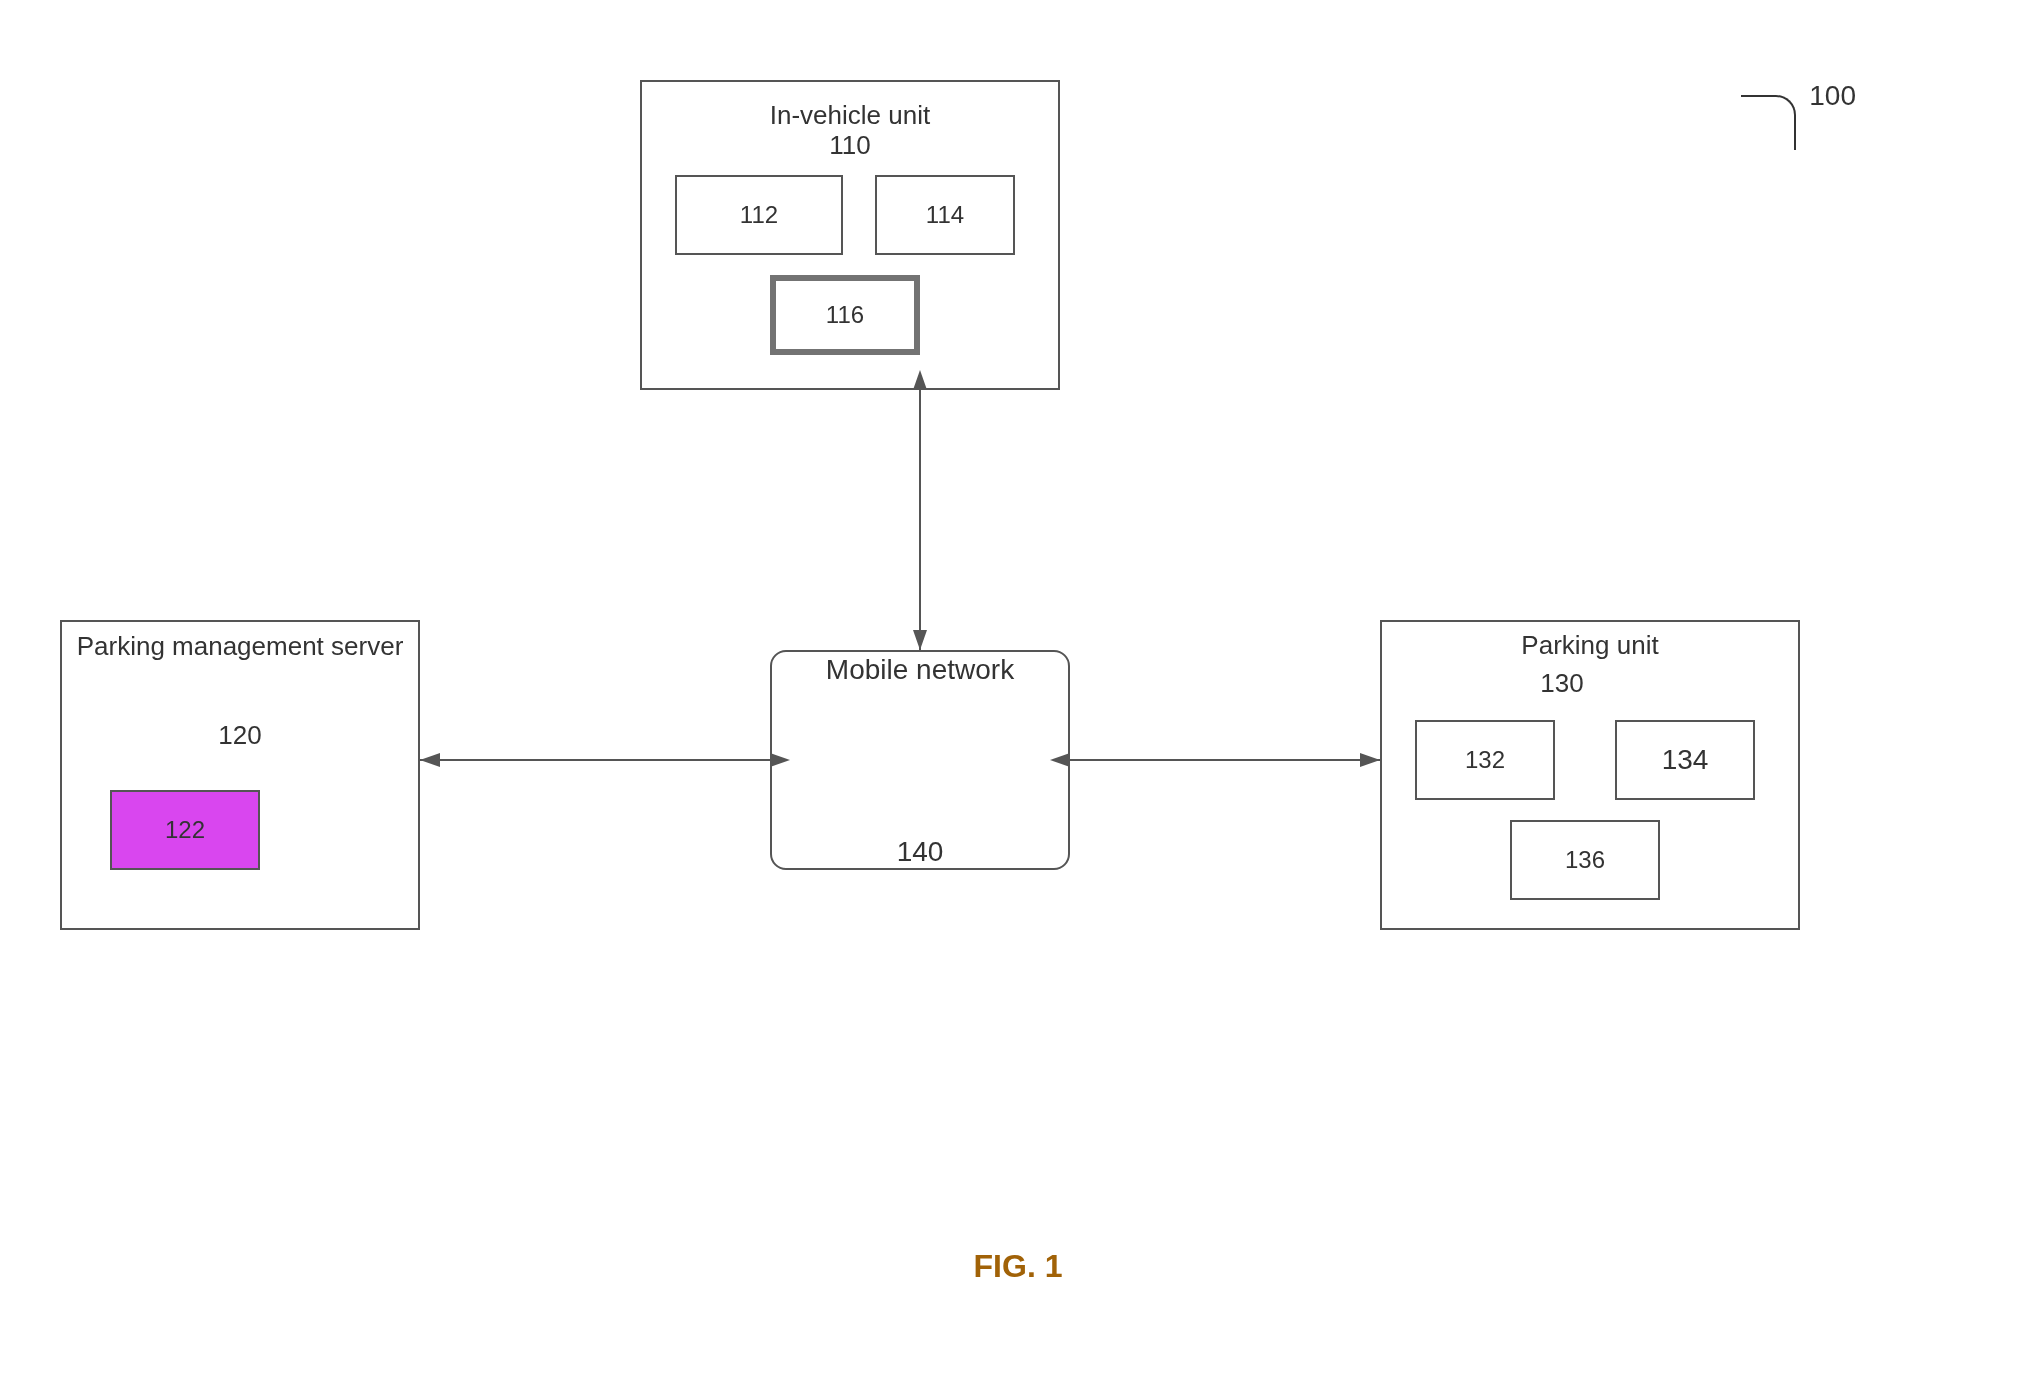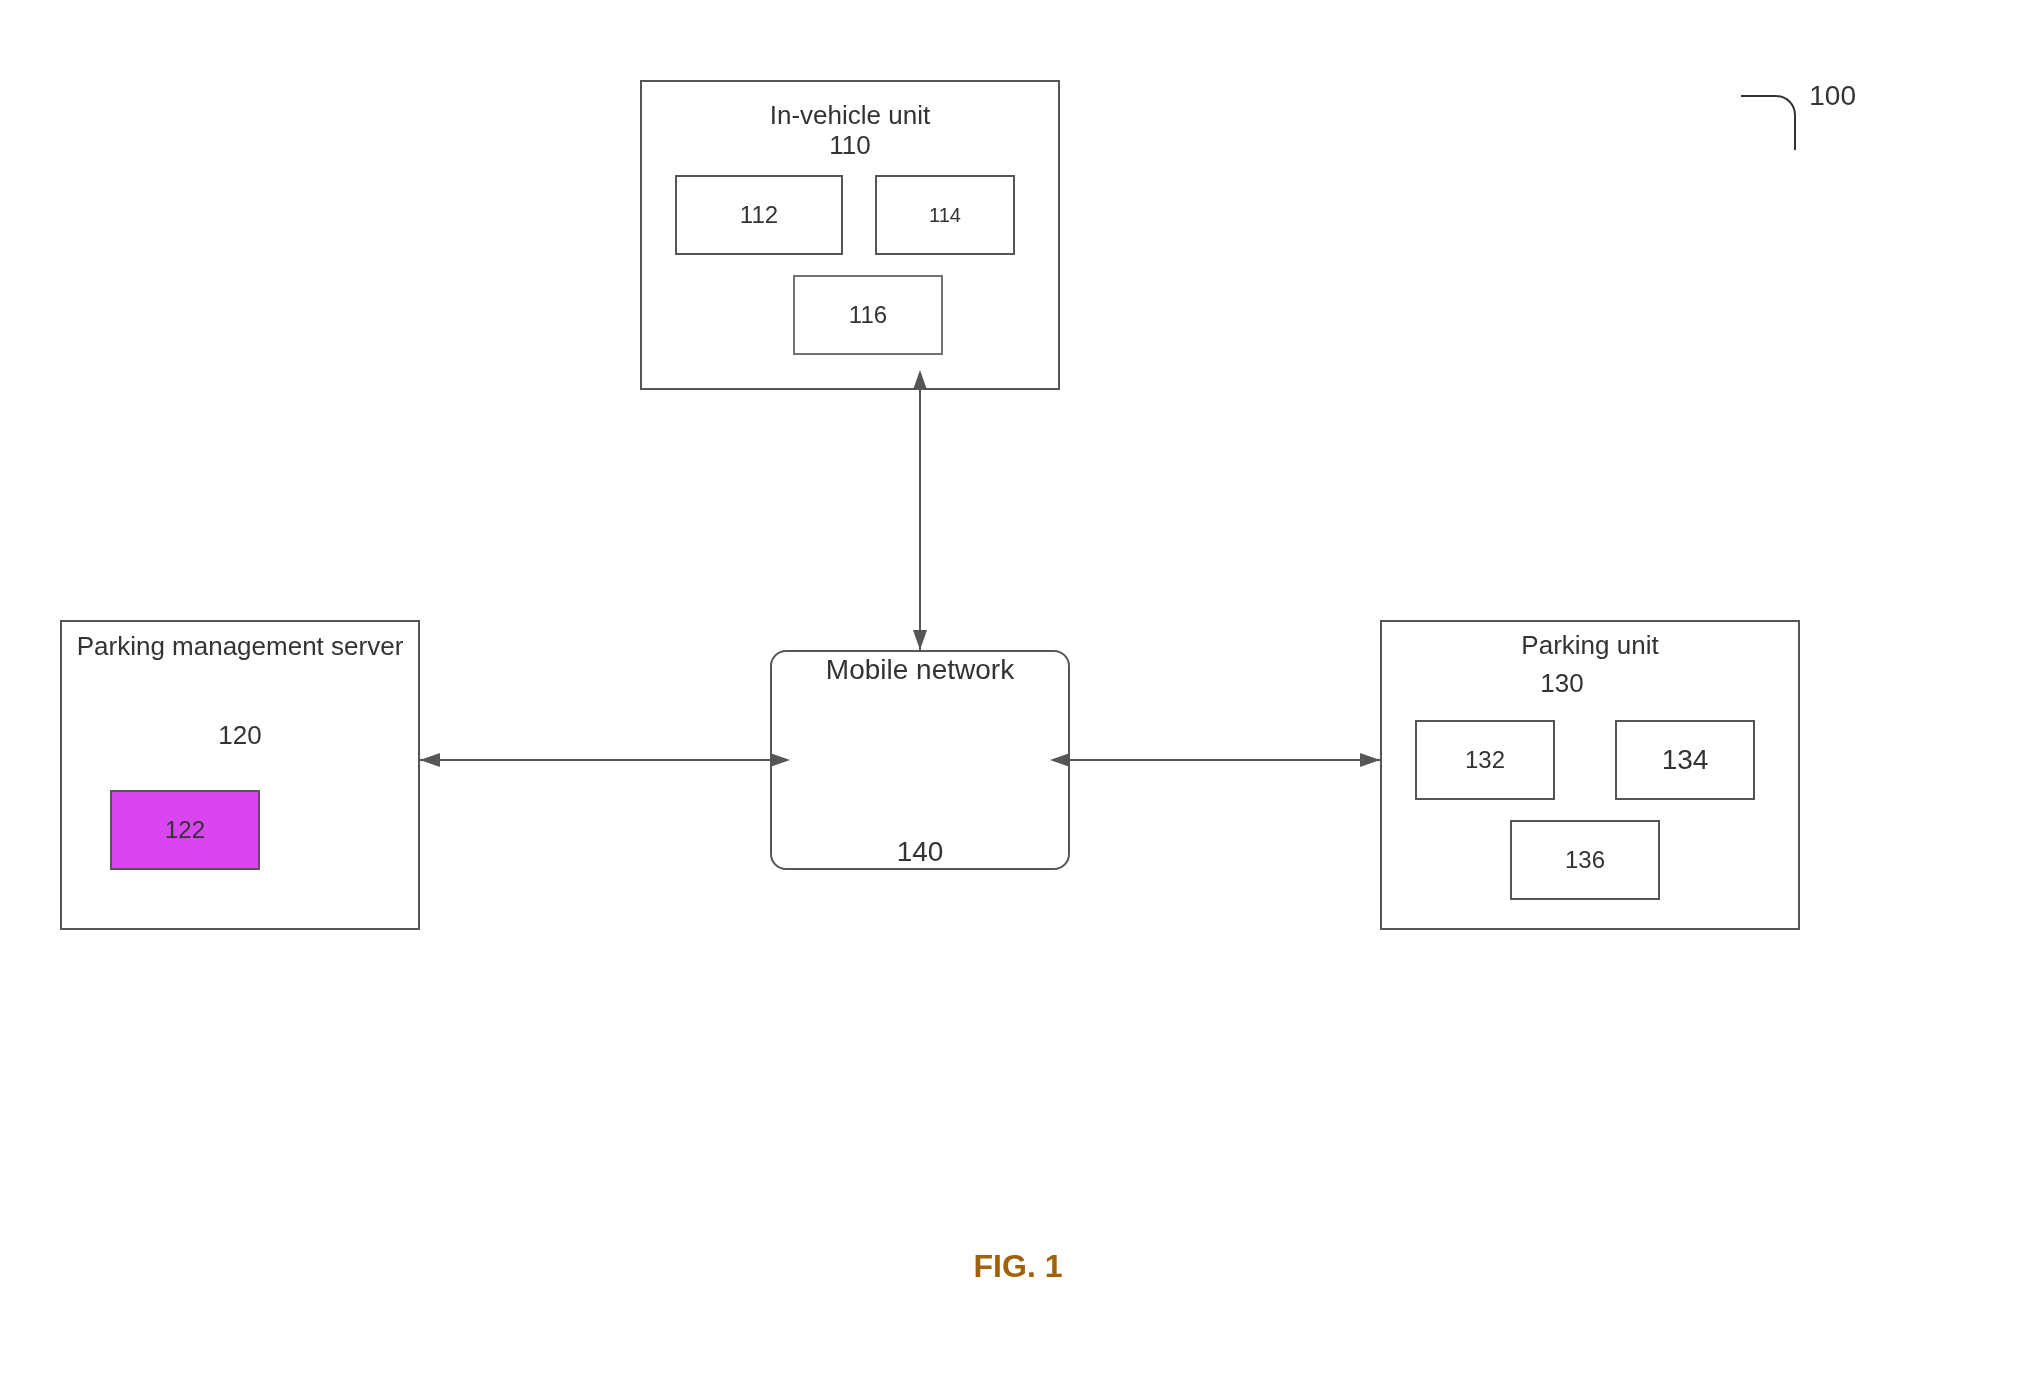--- a/index.html
+++ b/index.html
@@ -86,37 +86,36 @@
       position: absolute;
       top: 175px;
       left: 875px;
       width: 140px;
       height: 80px;
       border: 2px solid #555;
       background: #fff;
       display: flex;
       align-items: center;
       justify-content: center;
-      font-size: 20px;
+      font-size: 24px;
       color: #333;
     }
     .box-116 {
       position: absolute;
       top: 275px;
       left: 770px;
       width: 150px;
       height: 80px;
-      border: 2px solid #737373;
-      background: #fff;
-      display: flex;
-      align-items: center;
-      justify-content: center;
-      font-size: 24px;
-      color: #333;
-      margin-left: 23px;
+      border: 6px solid #737373;
+      background: #fff;
+      display: flex;
+      align-items: center;
+      justify-content: center;
+      font-size: 24px;
+      color: #333;
     }
 
     
     .box-120 {
       position: absolute;
       top: 620px;
       left: 60px;
       width: 360px;
       height: 310px;
       border: 2px solid #555;

